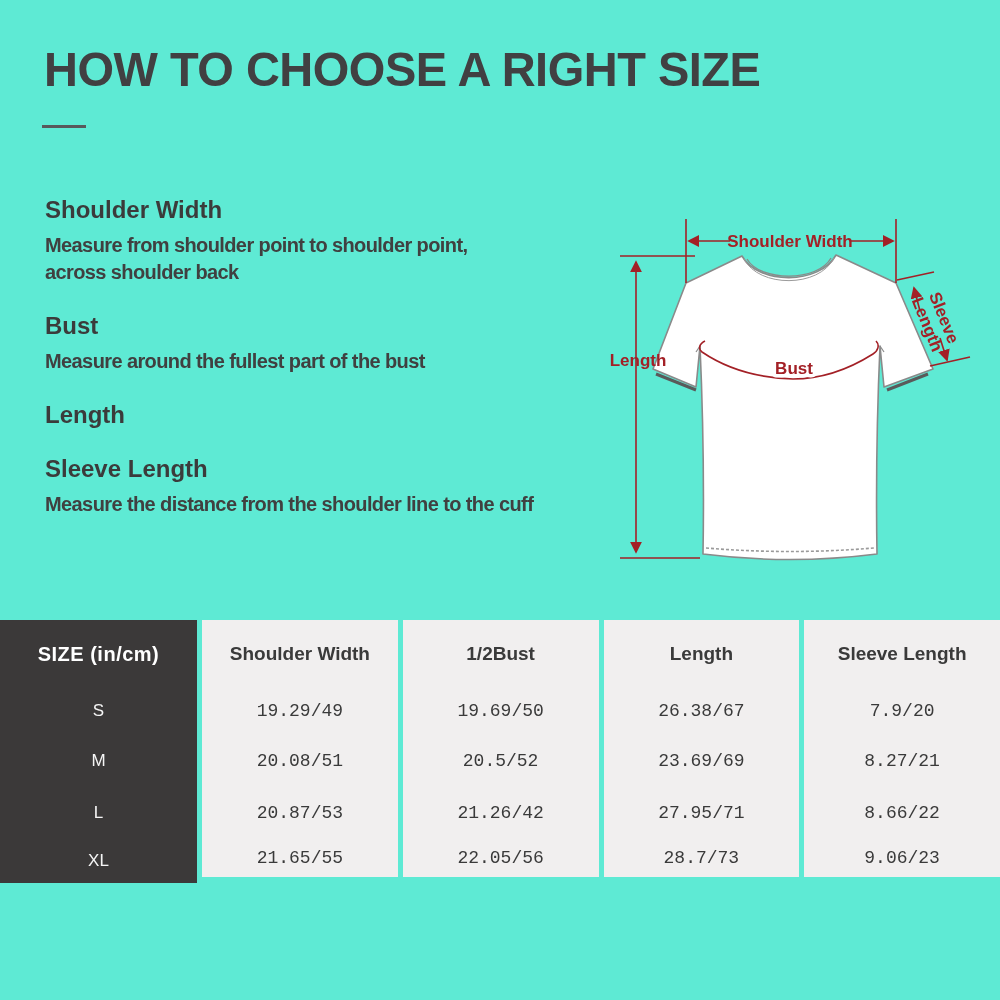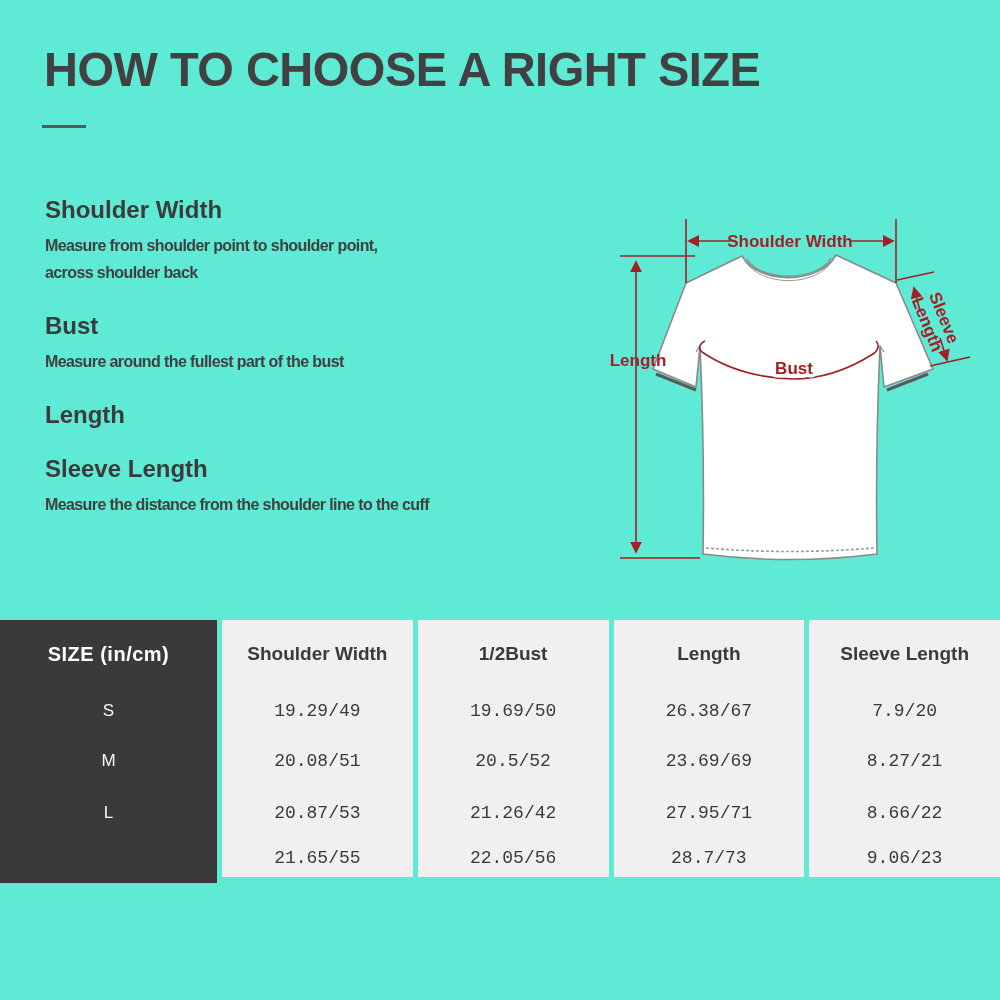--- a/index.html
+++ b/index.html
@@ -10,33 +10,33 @@
   
   .title { position:absolute; left:44px; top:40px; font-size:47px; font-weight:bold;
     letter-spacing:-0.5px; color:#414042; white-space:nowrap; transform:scaleY(1.04);
     transform-origin:left top; }
   .title-dash { position:absolute; left:42px; top:125px; width:44px; height:3px; background:#58595b; }
 
   
   .instructions { position:absolute; left:45px; top:196px; width:585px; }
   .section { margin-bottom:26px; }
   .section-heading { font-size:24px; font-weight:bold; color:#3b3b3b; margin-bottom:8px; }
-  .section-body { font-size:16px; font-weight:bold; color:#404040; line-height:27px;
+  .section-body { font-size:20px; font-weight:bold; color:#404040; line-height:27px;
     letter-spacing:-0.6px; white-space:pre-line; }
 
   
   .diagram { position:absolute; left:600px; top:213px; width:400px; height:382px; }
   .diagram svg { display:block; }
   .red-label { font-size:17px; font-weight:bold; fill:#a32026; }
   .halo { paint-order:stroke; stroke:#ffffff; stroke-width:7px; stroke-linejoin:round; }
 
   
   .size-table { position:absolute; left:0; top:620px; width:1000px; display:flex; gap:5px; }
   .col { display:grid; grid-template-rows:68px 46px 53px 52px 1fr; }
-  .col-dark { width:217px; height:263px; background:#3b3939; color:#ffffff; }
+  .col-dark { width:197px; height:263px; background:#3b3939; color:#ffffff; }
   .col-light { flex:1; height:257px; background:#f1efef; }
   .cell { display:flex; align-items:center; justify-content:center; text-align:center; }
   .cell-corner { font-size:20px; font-weight:bold; letter-spacing:0.5px; }
   .cell-size { font-size:17px; color:#f5f5f5; }
   .cell-head { font-size:19px; font-weight:bold; color:#3a3a3a; }
   .cell-val { font-size:18px; color:#3a3a3a;font-family:Liberation Mono, monospace; }
 </style>
 </head>
 <body>
 
@@ -121,20 +121,21 @@
     </svg>
   </div>
 
   <div class="size-table">
 
     <div class="col col-dark">
       <div class="cell cell-corner">SIZE (in/cm)</div>
       <div class="cell cell-size">S</div>
       <div class="cell cell-size">M</div>
       <div class="cell cell-size">L</div>
+      <div class="cell cell-size">XL</div>
     </div>
 
     <div class="col col-light">
       <div class="cell cell-head">Shoulder Width</div>
       <div class="cell cell-val">19.29/49</div>
       <div class="cell cell-val">20.08/51</div>
       <div class="cell cell-val">20.87/53</div>
       <div class="cell cell-val">21.65/55</div>
     </div>
 

